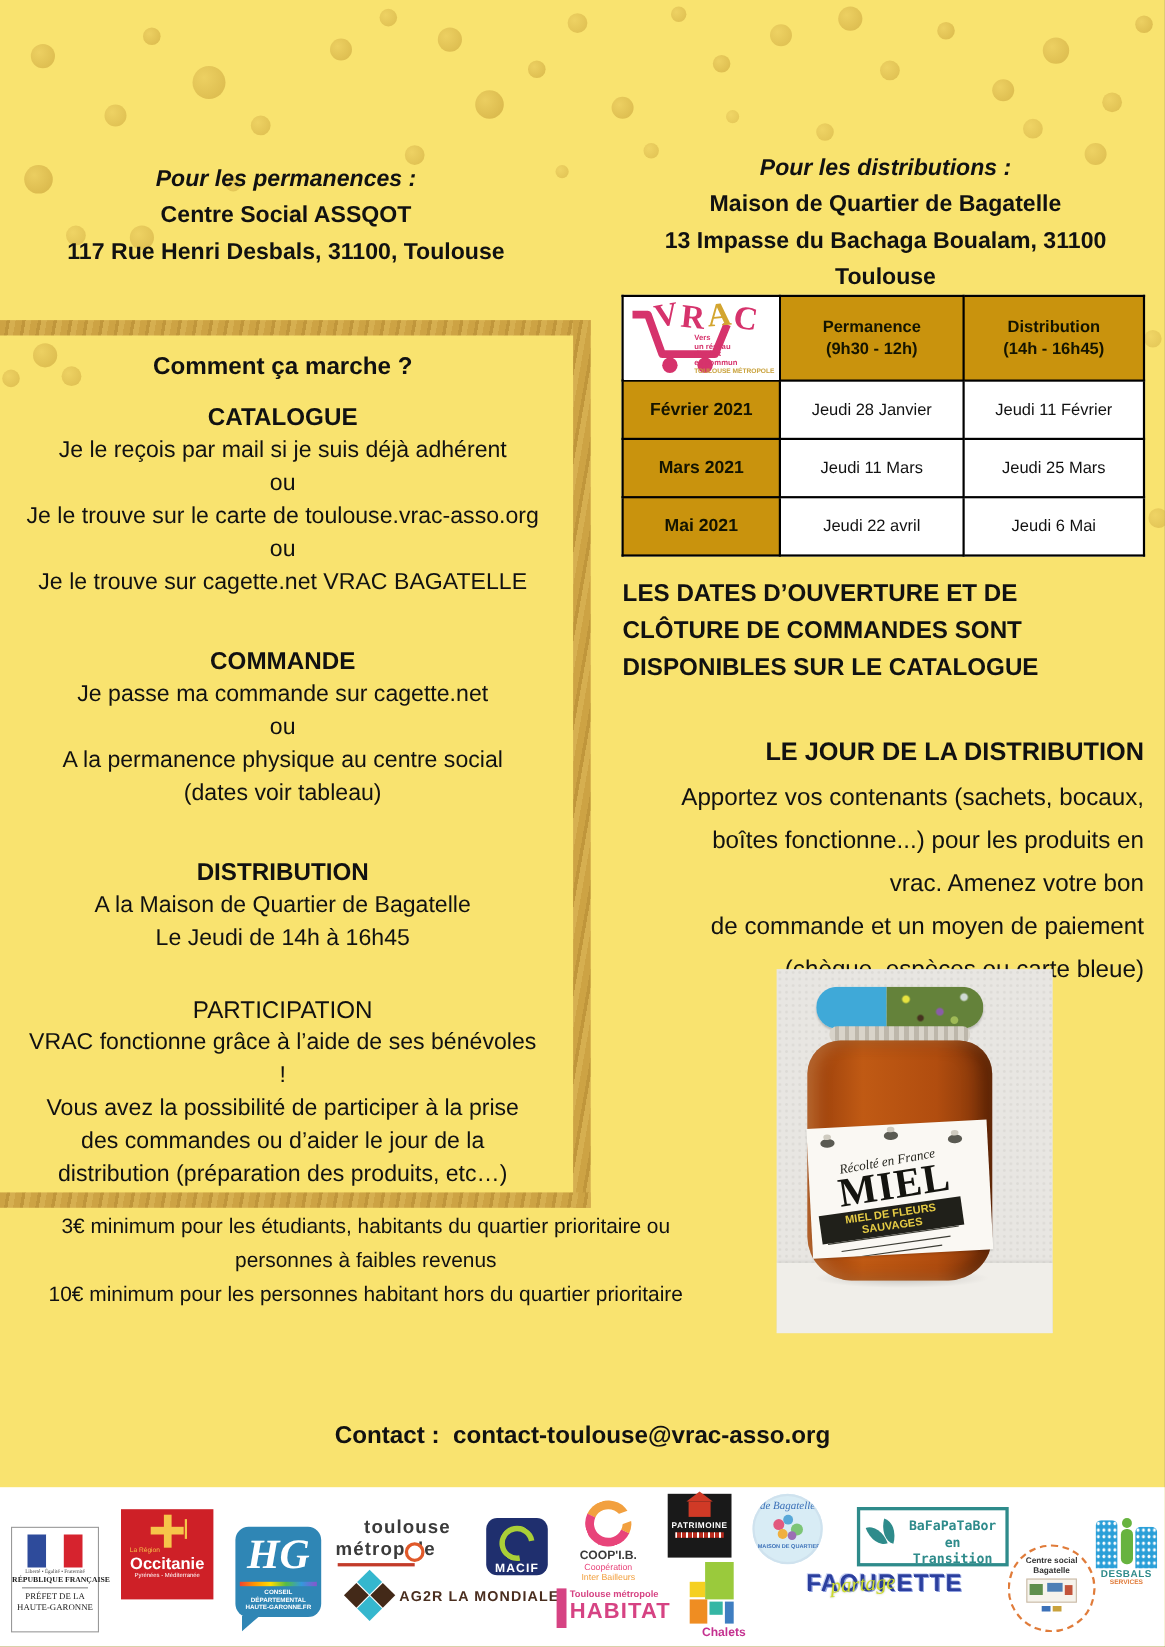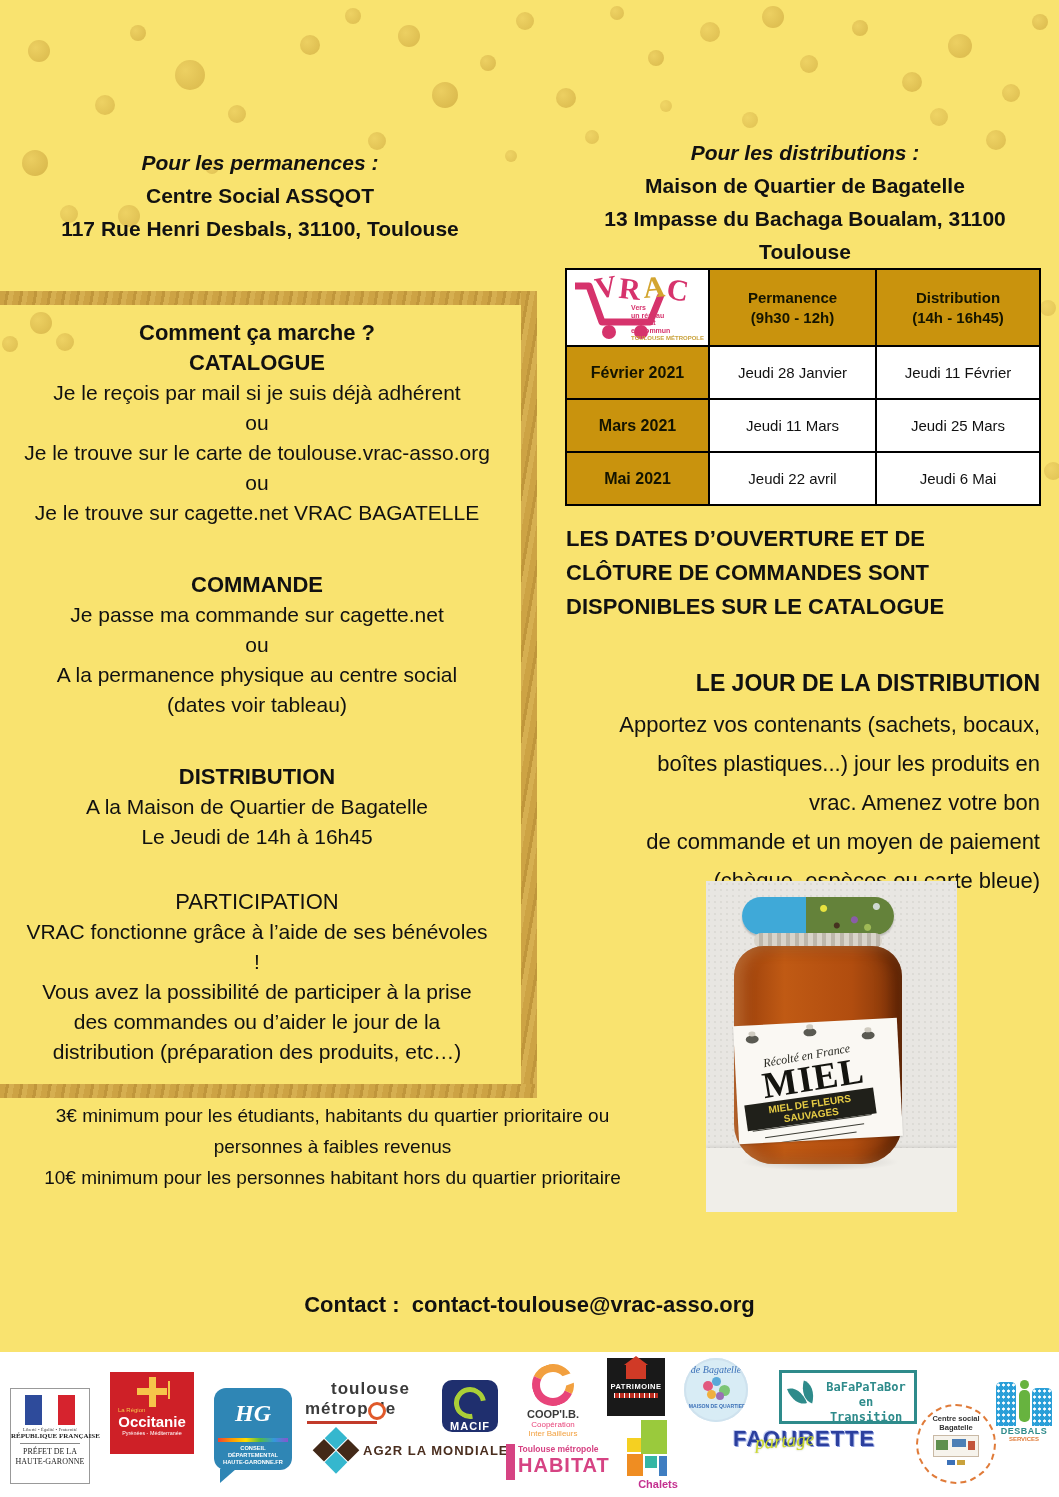--- a/index.html
+++ b/index.html
@@ -105,21 +105,21 @@
   .lg-occitanie{left:110px;top:20px;width:84px;height:82px;background:#CE2027;color:#fff;text-align:center;}
   .occ-cross{margin:5px auto 0;width:34px;height:30px;position:relative;}
   .occ-cross i{position:absolute;background:#F6C54A;}
   .occ-small{font-size:6px;text-align:left;margin-left:8px;color:#F6C54A;}
   .occ-name{font-size:15px;font-weight:bold;}
   .occ-sub{font-size:6px;transform:scale(.9);}
   .lg-hg{left:214px;top:36px;width:78px;height:97px;}
   .hg-bubble{position:relative;width:78px;height:82px;background:#2F86B5;border-radius:12px;text-align:center;}
   .hg-bubble::after{content:"";position:absolute;left:6px;bottom:-13px;border-left:16px solid #2F86B5;
      border-bottom:14px solid transparent;}
-  .hg-init{font-family:"Liberation Serif",serif;font-style:italic;font-weight:bold;font-size:24px;color:#fff;line-height:50px;}
+  .hg-init{font-family:"Liberation Serif",serif;font-style:italic;font-weight:bold;font-size:38px;color:#fff;line-height:50px;}
   .hg-rainbow{height:4px;margin:0 4px;background:linear-gradient(90deg,#e43,#f90,#fd0,#5b4,#39d,#85c);}
   .hg-txt{font-size:6px;color:#fff;line-height:7px;margin-top:3px;font-weight:bold;transform:scale(.95);}
   .lg-tm{left:305px;top:27px;width:116px;color:#3A3A3A;font-weight:bold;}
   .tm1{font-size:17px;margin-left:26px;letter-spacing:1px;}
   .tm2{font-size:17px;letter-spacing:1px;position:relative;}
   .tm-o{position:absolute;left:63px;top:3px;width:12px;height:12px;border:3px solid #E0592A;border-radius:50%;background:#fff;}
   .tm3{width:70px;height:3px;background:#C23B2A;margin:2px 0 0 2px;}
   .lg-ag2r{left:313px;top:80px;width:160px;height:40px;}
   .ag-d{position:absolute;left:6px;top:2px;width:34px;height:34px;transform:rotate(45deg);}
   .ag-d i{position:absolute;}
@@ -246,21 +246,21 @@
   </div>
 
   <div class="abs stripe hiw-top"></div>
   <div class="abs stripe hiw-right"></div>
   <div class="abs stripe hiw-bottom"></div>
 
   <div class="abs hiw">
     <div class="hiw-title nowrap">Comment ça marche ?</div>
 
     <div>
-      <div class="hiw-h nowrap" style="margin-top:0">CATALOGUE</div>
+      <div class="hiw-h nowrap" style="margin-top:16px">CATALOGUE</div>
       <div class="nowrap">Je le reçois par mail si je suis déjà adhérent</div>
       <div class="nowrap">ou</div>
       <div class="nowrap">Je le trouve sur le carte de toulouse.vrac-asso.org</div>
       <div class="nowrap">ou</div>
       <div class="nowrap">Je le trouve sur cagette.net VRAC BAGATELLE</div>
     </div>
 
     <div>
       <div class="hiw-h nowrap">COMMANDE</div>
       <div class="nowrap">Je passe ma commande sur cagette.net</div>
@@ -337,21 +337,21 @@
 
   <div class="abs dates-notice">
     <div class="nowrap">LES DATES D’OUVERTURE ET DE</div>
     <div class="nowrap">CLÔTURE DE COMMANDES SONT</div>
     <div class="nowrap">DISPONIBLES SUR LE CATALOGUE</div>
   </div>
 
   <div class="abs distday">
     <div class="h nowrap">LE JOUR DE LA DISTRIBUTION</div>
     <div class="nowrap">Apportez vos contenants (sachets, bocaux,</div>
-    <div class="nowrap">boîtes plastiques...) jour les produits en</div>
+    <div class="nowrap">boîtes fonctionne...) pour les produits en</div>
     <div class="nowrap">vrac. Amenez votre bon</div>
     <div class="nowrap">de commande et un moyen de paiement</div>
     <div class="nowrap">(chèque, espèces ou carte bleue)</div>
   </div>
 
   <div class="abs photo">
     <div class="ledge"></div>
     <div class="jar-shadow"></div>
     <div class="lid">
         <div class="lid-l"></div>

